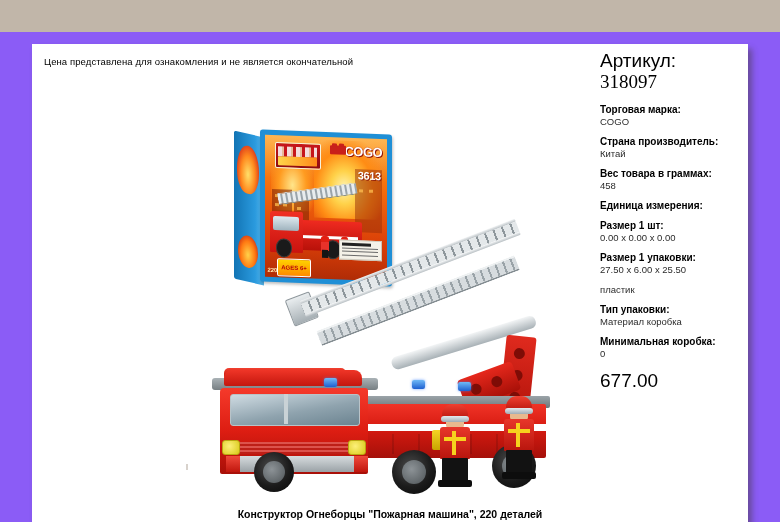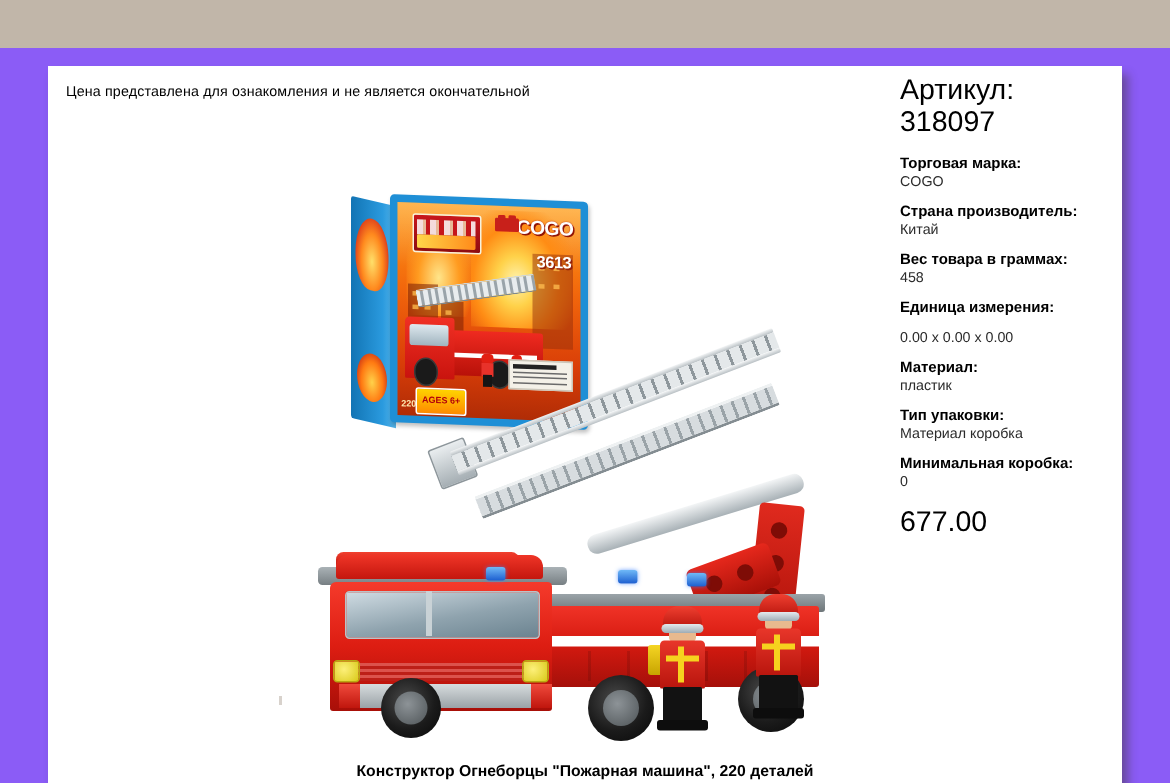--- a/index.html
+++ b/index.html
@@ -56,20 +56,21 @@
     font-size: 19px;
     line-height: 21px;
     color: #000;
     font-weight: normal;
   }
   .sku-value {
     font-size: 19px;
     line-height: 21px;
     color: #000;
     margin-bottom: 12px;
+    font-family: Liberation Serif, serif;
   }
   .spec {
     margin-bottom: 8px;
   }
   .spec-label {
     font-size: 10px;
     font-weight: bold;
     color: #000;
     line-height: 12px;
   }
@@ -900,26 +901,30 @@
       <div class="spec">
         <div class="spec-label">Вес товара в граммах:</div>
         <div class="spec-value">458</div>
       </div>
 
       <div class="spec">
         <div class="spec-label">Единица измерения:</div>
       </div>
 
       <div class="spec">
+        <div class="spec-label">Размер 1 шт:</div>
         <div class="spec-value">0.00 x 0.00 x 0.00</div>
       </div>
 
-
       <div class="spec">
-        <div class="spec-label">Материал:</div>
+        <div class="spec-label">Размер 1 упаковки:</div>
+        <div class="spec-value">27.50 x 6.00 x 25.50</div>
+      </div>
+
+      <div class="spec">
         <div class="spec-value">пластик</div>
       </div>
 
       <div class="spec">
         <div class="spec-label">Тип упаковки:</div>
         <div class="spec-value">Материал коробка</div>
       </div>
 
       <div class="spec">
         <div class="spec-label">Минимальная коробка:</div>

